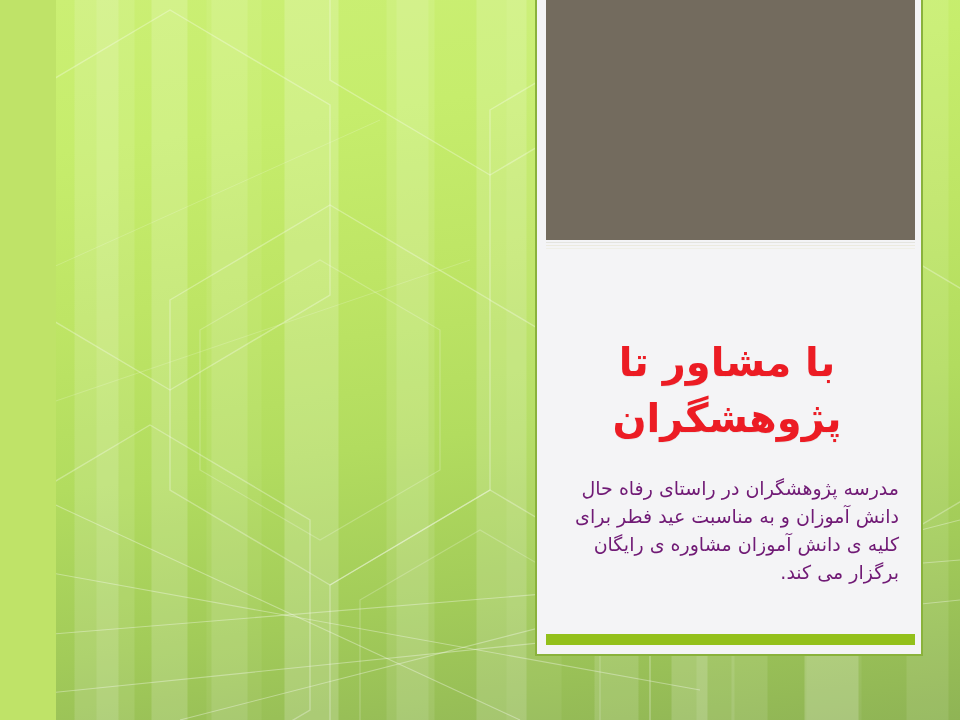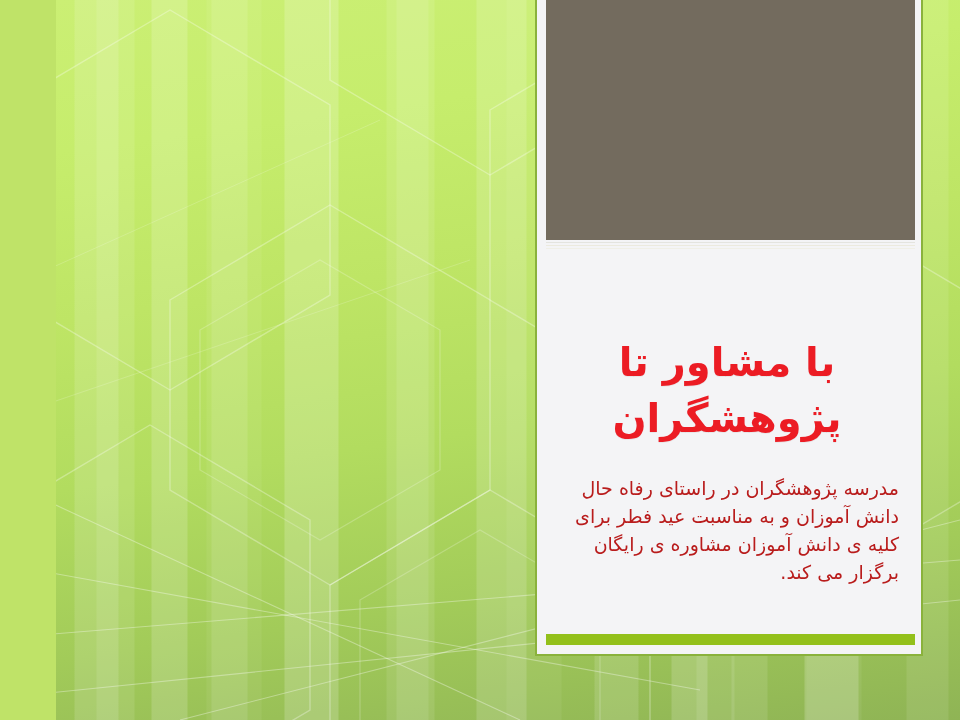--- a/index.html
+++ b/index.html
@@ -163,21 +163,21 @@
     text-shadow: 0 1px 0 rgba(0,0,0,0.05);
   }
   .headline .l2 { display: block; }
 
   
   .body-text {
     position: absolute;
     left: 14px;
     right: 22px;
     top: 478px;
-    color: #b91c1c;
+    color: #701a75;
     font-family: "DejaVu Sans", "Liberation Sans", sans-serif;
     font-size: 19px;
     line-height: 28px;
     direction: rtl;
     unicode-bidi: isolate;
   }
 
   
   .accent-bar {
     position: absolute;

